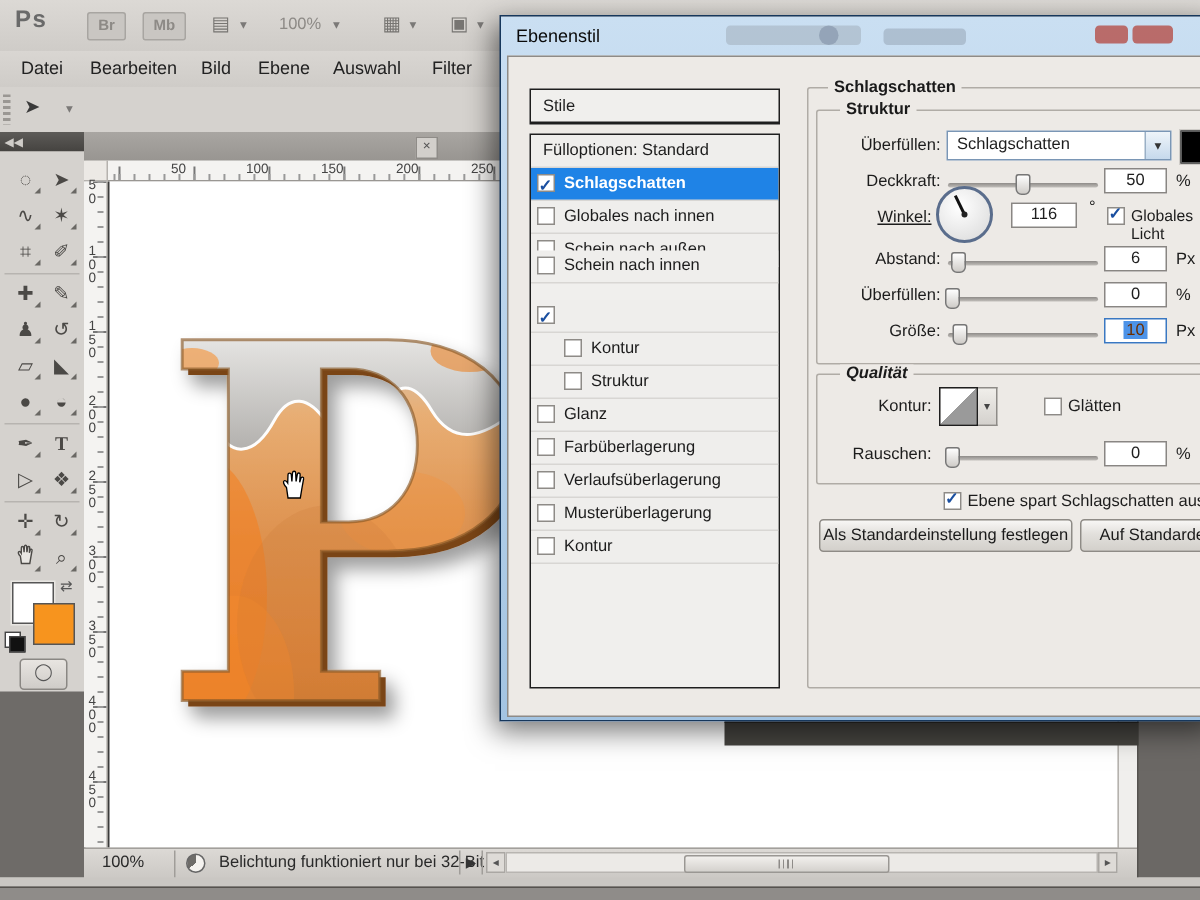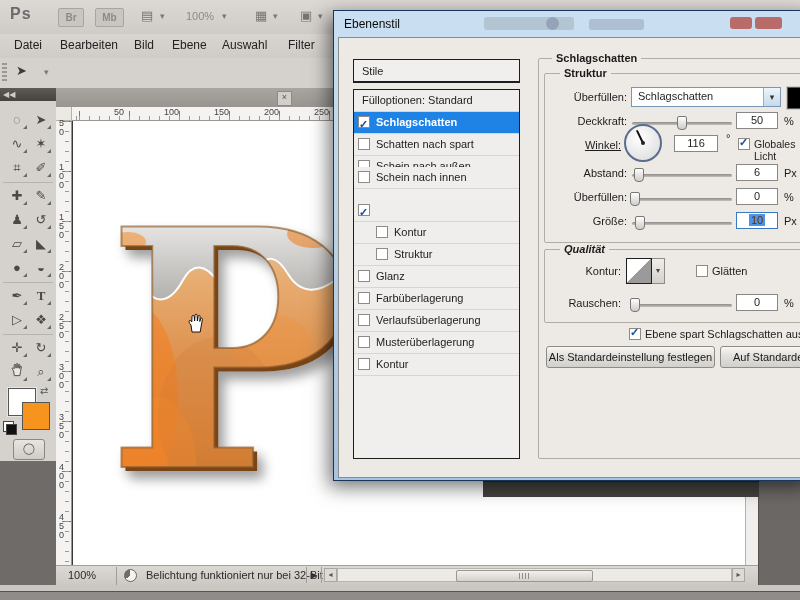--- a/index.html
+++ b/index.html
@@ -267,21 +267,21 @@
     <div class="a stylelist">
       <div class="lrow plain" style="top:0;">
           <span class="lab">Fülloptionen: Standard</span>
         </div>
       <div class="lrow sel" style="top:22px;">
           <span class="cb checked"></span>
           <span class="lab">Schlagschatten</span>
         </div>
       <div class="lrow" style="top:44px;">
           <span class="cb"></span>
-          <span class="lab">Schatten nach spart</span>
+          <span class="lab">Globales nach innen</span>
         </div>
       <div class="lrow" style="top:66px;">
           <span class="cb"></span>
           <span class="lab">Schein nach außen</span>
         </div>
       <div class="lrow" style="top:77px;">
           <span class="cb"></span>
           <span class="lab">Schein nach innen</span>
         </div>
       <div class="lrow" style="top:110px;">

